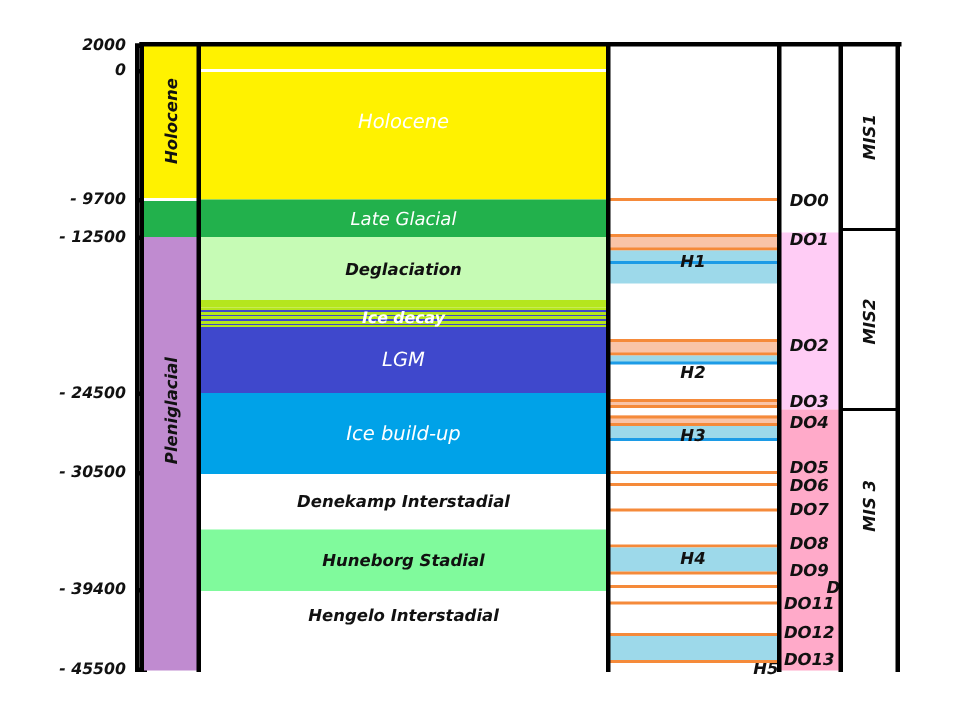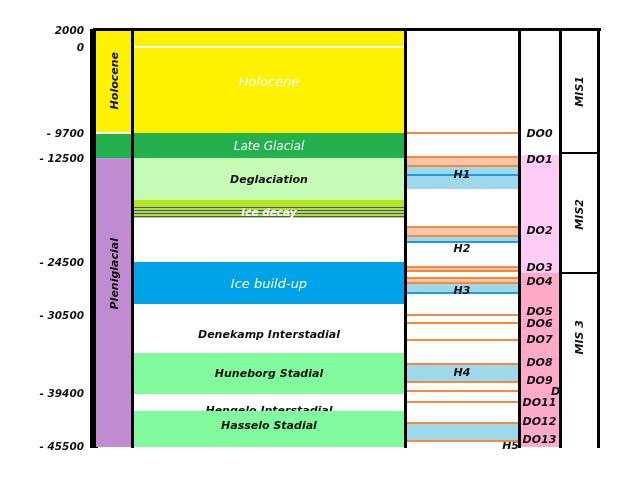--- a/index.html
+++ b/index.html
@@ -76,34 +76,34 @@
   </div>
   <div class="band" style="top:128px; height:42px; background:#c6fbb5;">
     <span class="stage-label dark-bold" style="font-size:11px;">Deglaciation</span>
   </div>
   <div class="band" style="top:103px; height:25px; background:#22b14c;">
     <span class="stage-label white-it">Late Glacial</span>
   </div>
   <div class="band" style="top:170px; height:18px; background:repeating-linear-gradient(to bottom,#b5e61d 0px,#b5e61d 2px,#3f48cc 2px,#3f48cc 3px); border-top:5px solid #b5e61d; box-sizing:border-box;">
     <span class="stage-label white-it" style="font-size:10.5px; font-weight:bold;">Ice decay</span>
   </div>
-  <div class="band" style="top:232px; height:42px; background:#00a2e8;">
+  <div class="band" style="top:188px; height:44px; background:#3f48cc;">
+    <span class="stage-label white-it" style="font-size:13px;">LGM</span>
+  </div>
+  <div class="band" style="top:232px; height:54px; background:#00a2e8;">
     <span class="stage-label white-it" style="font-size:13px;">Ice build-up</span>
   </div>
   <div class="band" style="top:286px; height:37px; background:#ffffff;">
     <span class="stage-label dark-bold" style="font-size:11px;">Denekamp Interstadial</span>
   </div>
   <div class="band" style="top:323px; height:41px; background:#80fa9c;">
     <span class="stage-label dark-bold" style="font-size:11px;">Huneborg Stadial</span>
   </div>
   <div class="band" style="top:364px; height:32px; background:#ffffff;">
     <span class="stage-label dark-bold" style="font-size:11px;">Hengelo Interstadial</span>
-  </div>
-  <div class="band" style="top:381px; height:36px; background:#80fa9c; align-items:flex-start; padding-top:8px; box-sizing:border-box;">
-    <span class="stage-label dark-bold" style="font-size:11px;">Hasselo Stadial</span>
   </div>
 </div>
 
 <div class="col" style="left:405px; top:30px; width:114px; height:417px; background:#fff;">
 
   <div class="orange" style="top:102px;"></div>
 
   <div class="orange-band" style="top:126px; height:11px;"></div>
 
   <div class="h-band" style="top:137px; height:22px;"></div>

